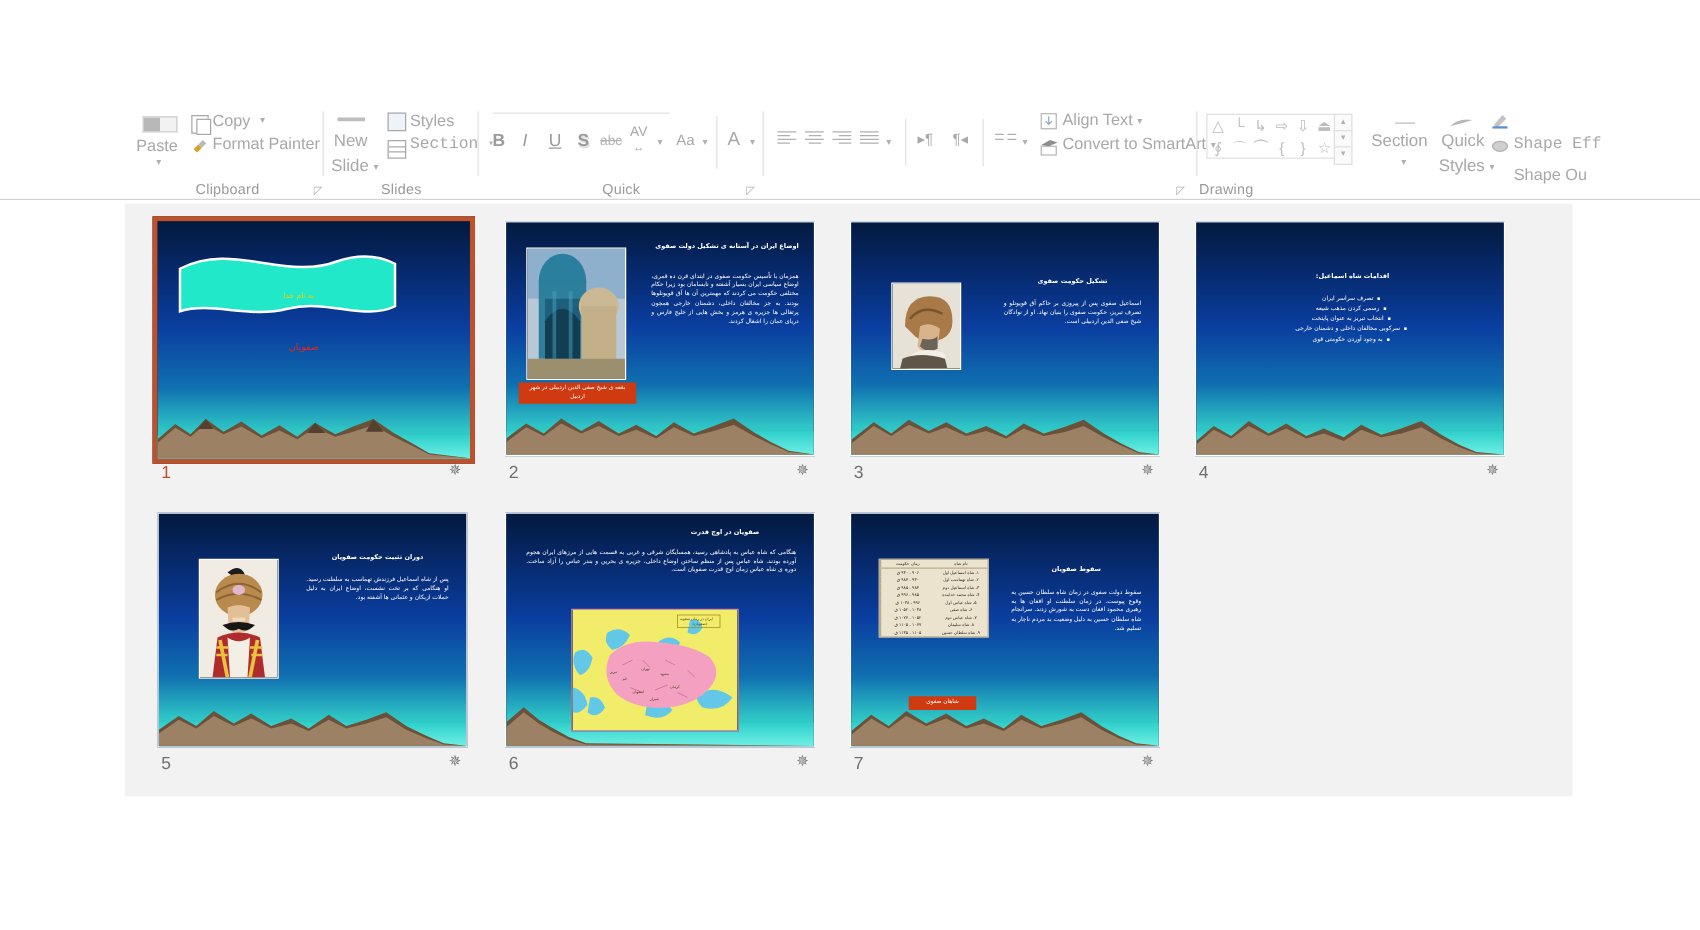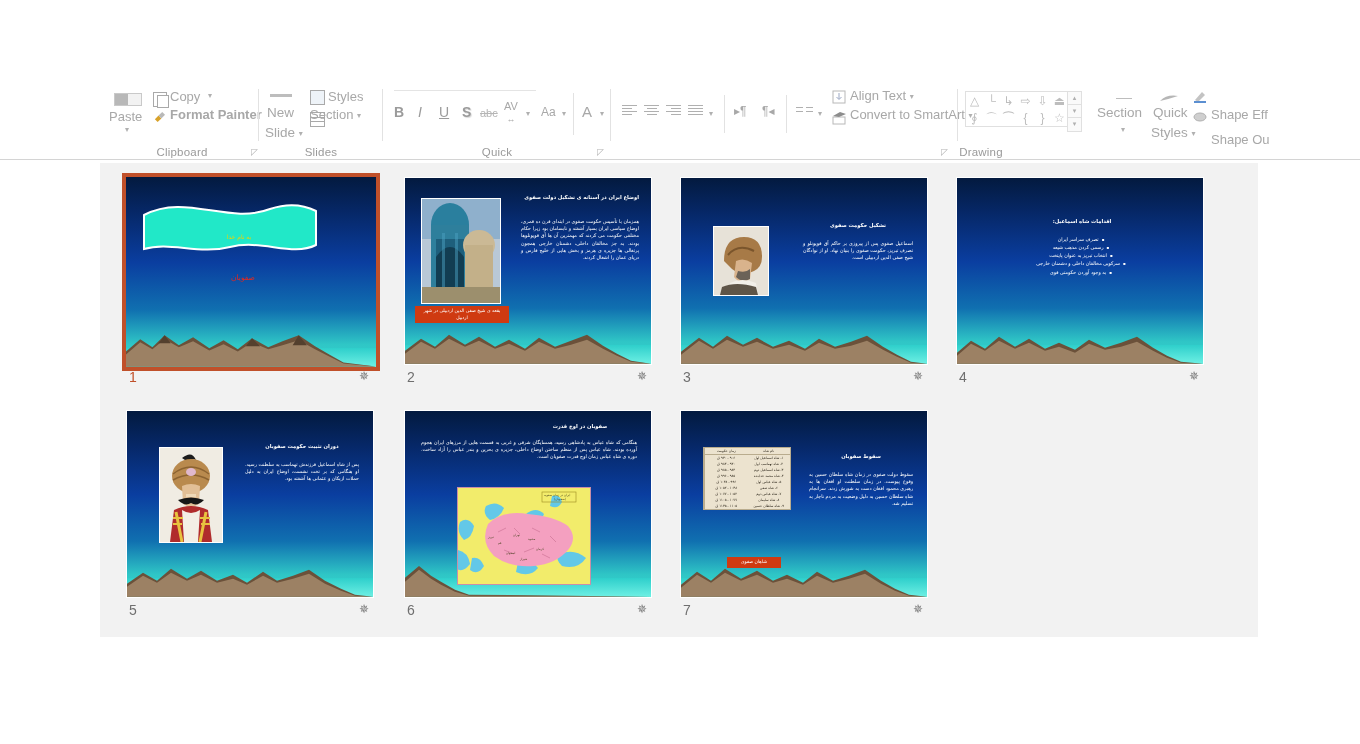--- a/index.html
+++ b/index.html
@@ -175,21 +175,21 @@
     <div class="ico-copy" style="left:53px;top:7px;"></div>
     <div class="rbtn" style="left:70px;top:4px;">
       <span>Copy</span>
     </div>
     <div class="rbtn caret" style="left:108px;top:6px;">▾</div>
 
     <svg class="ico-brush" style="left:53px;top:26px;" viewBox="0 0 14 13">
       <path d="M2 9 L6 5 L9 8 L5 12 Z" fill="#d8a22a"></path>
       <path d="M6 5 L10 1 L13 4 L9 8 Z" fill="#b9b9b9"></path>
     </svg>
-    <div class="rbtn" style="left:70px;top:22px;font-weight:bold;">
+    <div class="rbtn" style="left:70px;top:22px;">
       <span>Format Painter</span>
     </div>
 
     <div class="rgroup-label">Clipboard</div>
     <div class="dlg-launcher" style="right:6px;">◸</div>
   </div>
   <div class="rgroup-sep" style="left:258px;"></div>
 
   <div class="rgroup" style="left:262px;width:118px;">
     <div class="ico-newslide" style="left:8px;top:9px;"></div>
@@ -200,21 +200,21 @@
       <span>Slide</span>
       <span class="caret">▾</span>
     </div>
 
     <div class="ico-reset" style="left:48px;top:5px;"></div>
     <div class="rbtn" style="left:66px;top:4px;">
       <span>Styles</span>
     </div>
 
     <div class="ico-section" style="left:48px;top:27px;"></div>
-    <div class="rbtn" style="left:48px;top:22px;">
+    <div class="rbtn" style="left:66px;top:22px;font-family:Liberation Mono, monospace;">
       <span>Section</span>
       <span class="caret">▾</span>
     </div>
 
     <div class="rgroup-label">Slides</div>
   </div>
   <div class="rgroup-sep" style="left:382px;"></div>
 
   <div class="rgroup" style="left:386px;width:222px;">
     <div style="position:absolute;left:8px;top:5px;width:142px;height:1px;background:#e4e4e4;"></div>
@@ -359,21 +359,21 @@
       <path d="M2 10 L9 2 L12 5 L5 12 Z" fill="#c3c3c3"></path>
       <rect x="1" y="11" width="12" height="2" fill="#5b8fd1"></rect>
     </svg>
     <div class="rbtn" style="left:250px;top:3px;margin-top:44px;">
       <span>Shape Ou</span>
     </div>
 
     <svg style="position:absolute;left:232px;top:26px;width:14px;height:13px;" viewBox="0 0 14 13">
       <ellipse cx="7" cy="6" rx="6" ry="4" fill="#cfcfcf" stroke="#b0b0b0"></ellipse>
     </svg>
-    <div class="rbtn" style="left:250px;top:22px;">
+    <div class="rbtn" style="left:250px;top:22px;font-family:Liberation Mono, monospace;">
       <span>Shape Eff</span>
     </div>
 
     <div class="rgroup-label" style="left:-130px;width:300px;">Drawing</div>
   </div>
 </div>
 <div id="ribbon-bottom-rule"></div>
 
 <div id="sorter">
 

